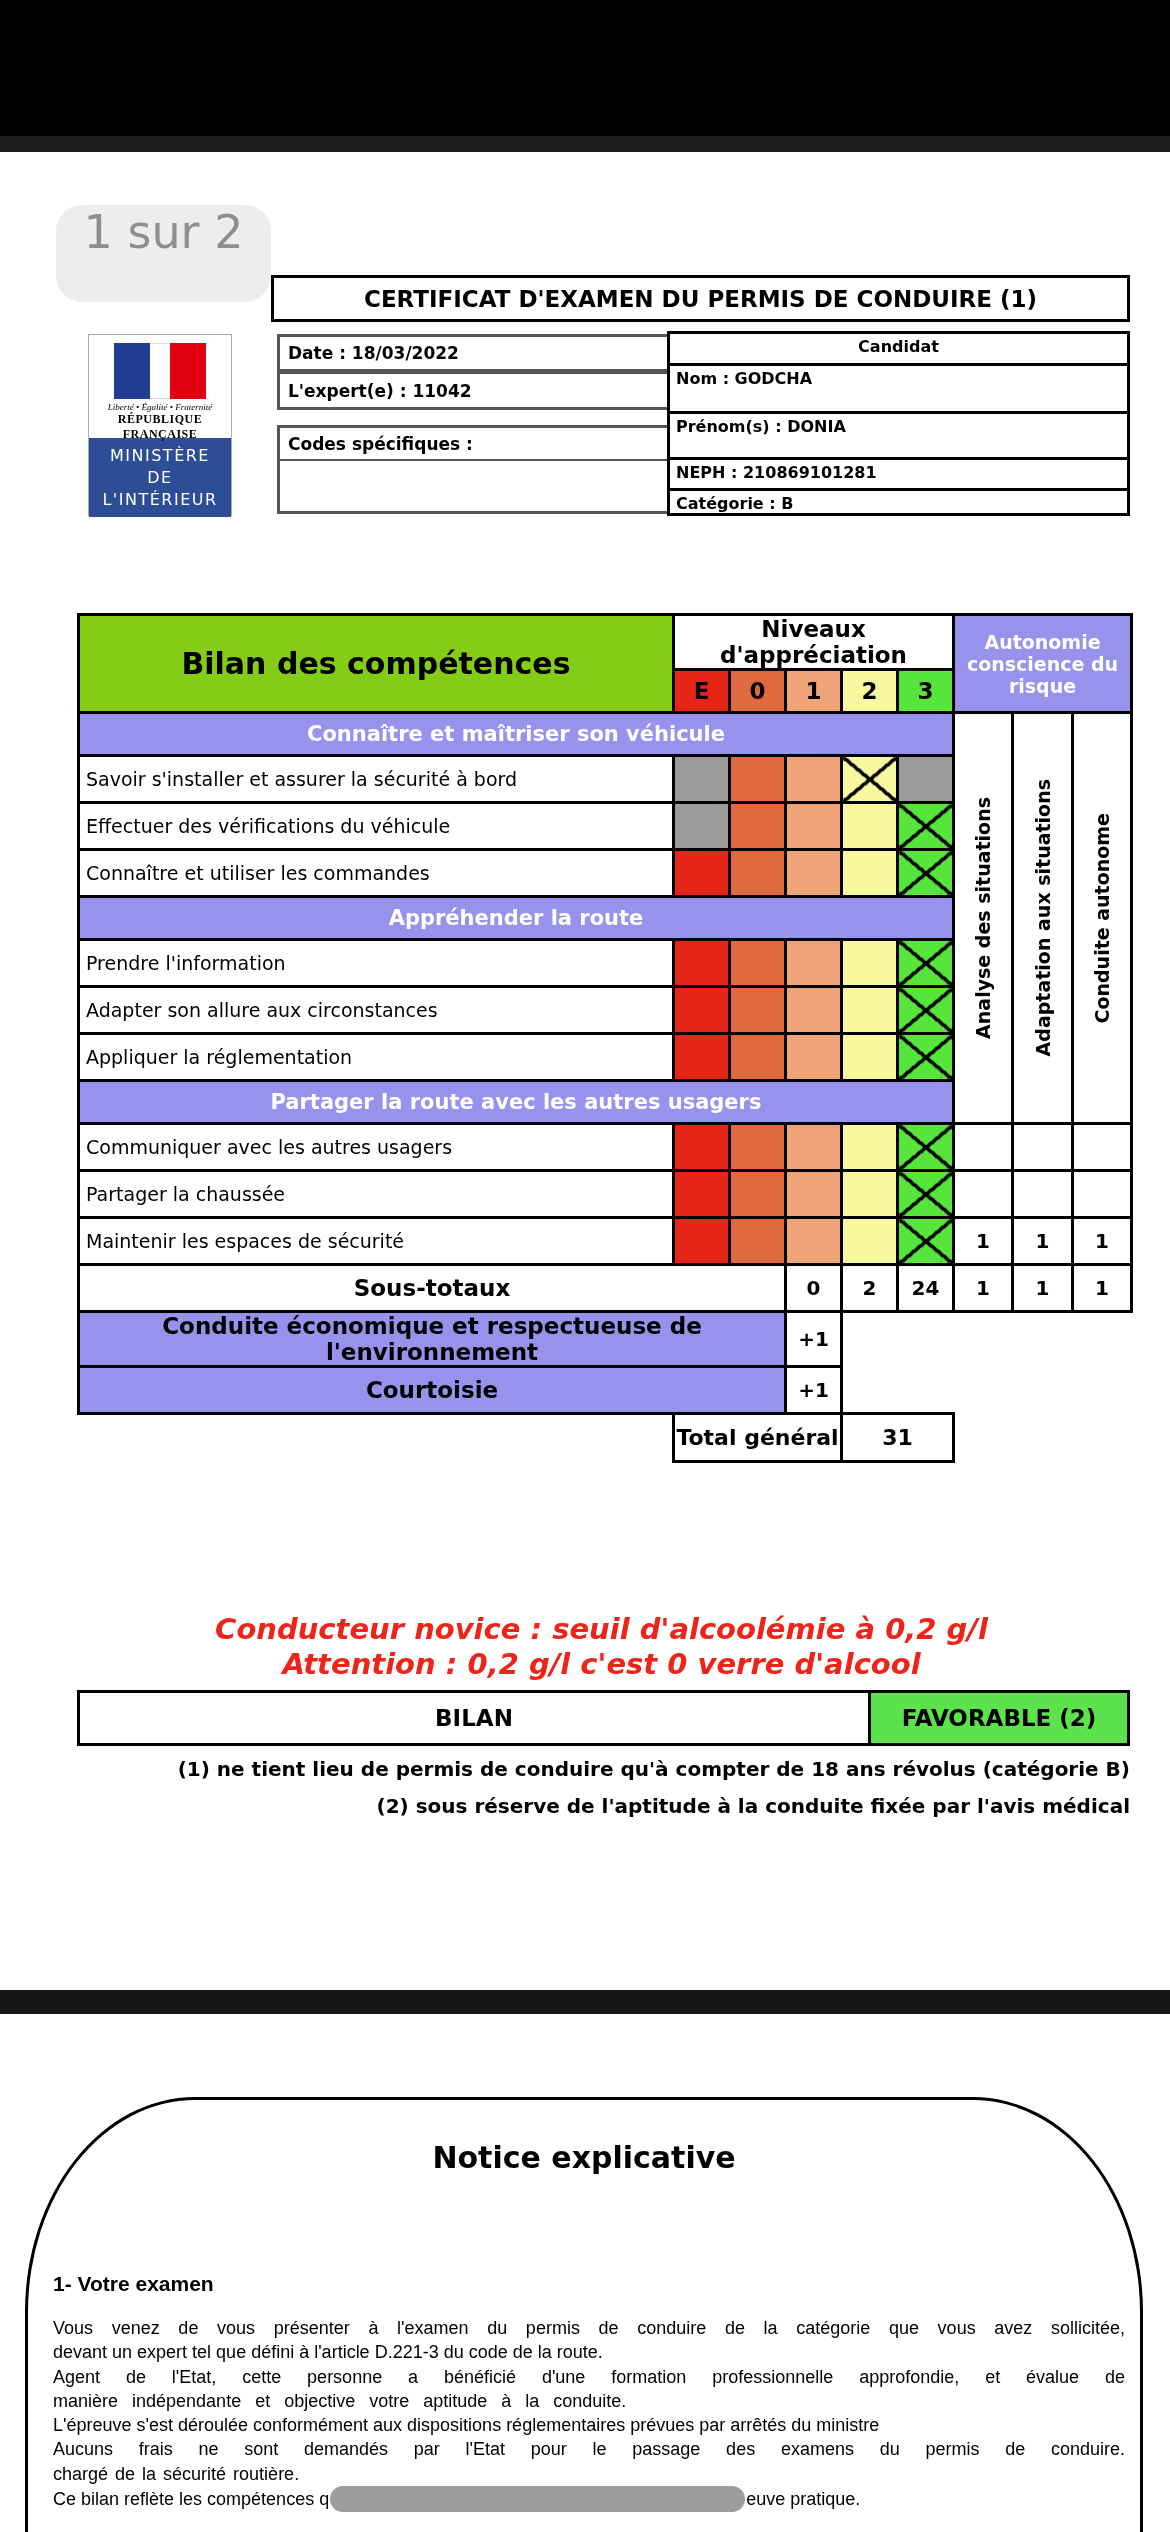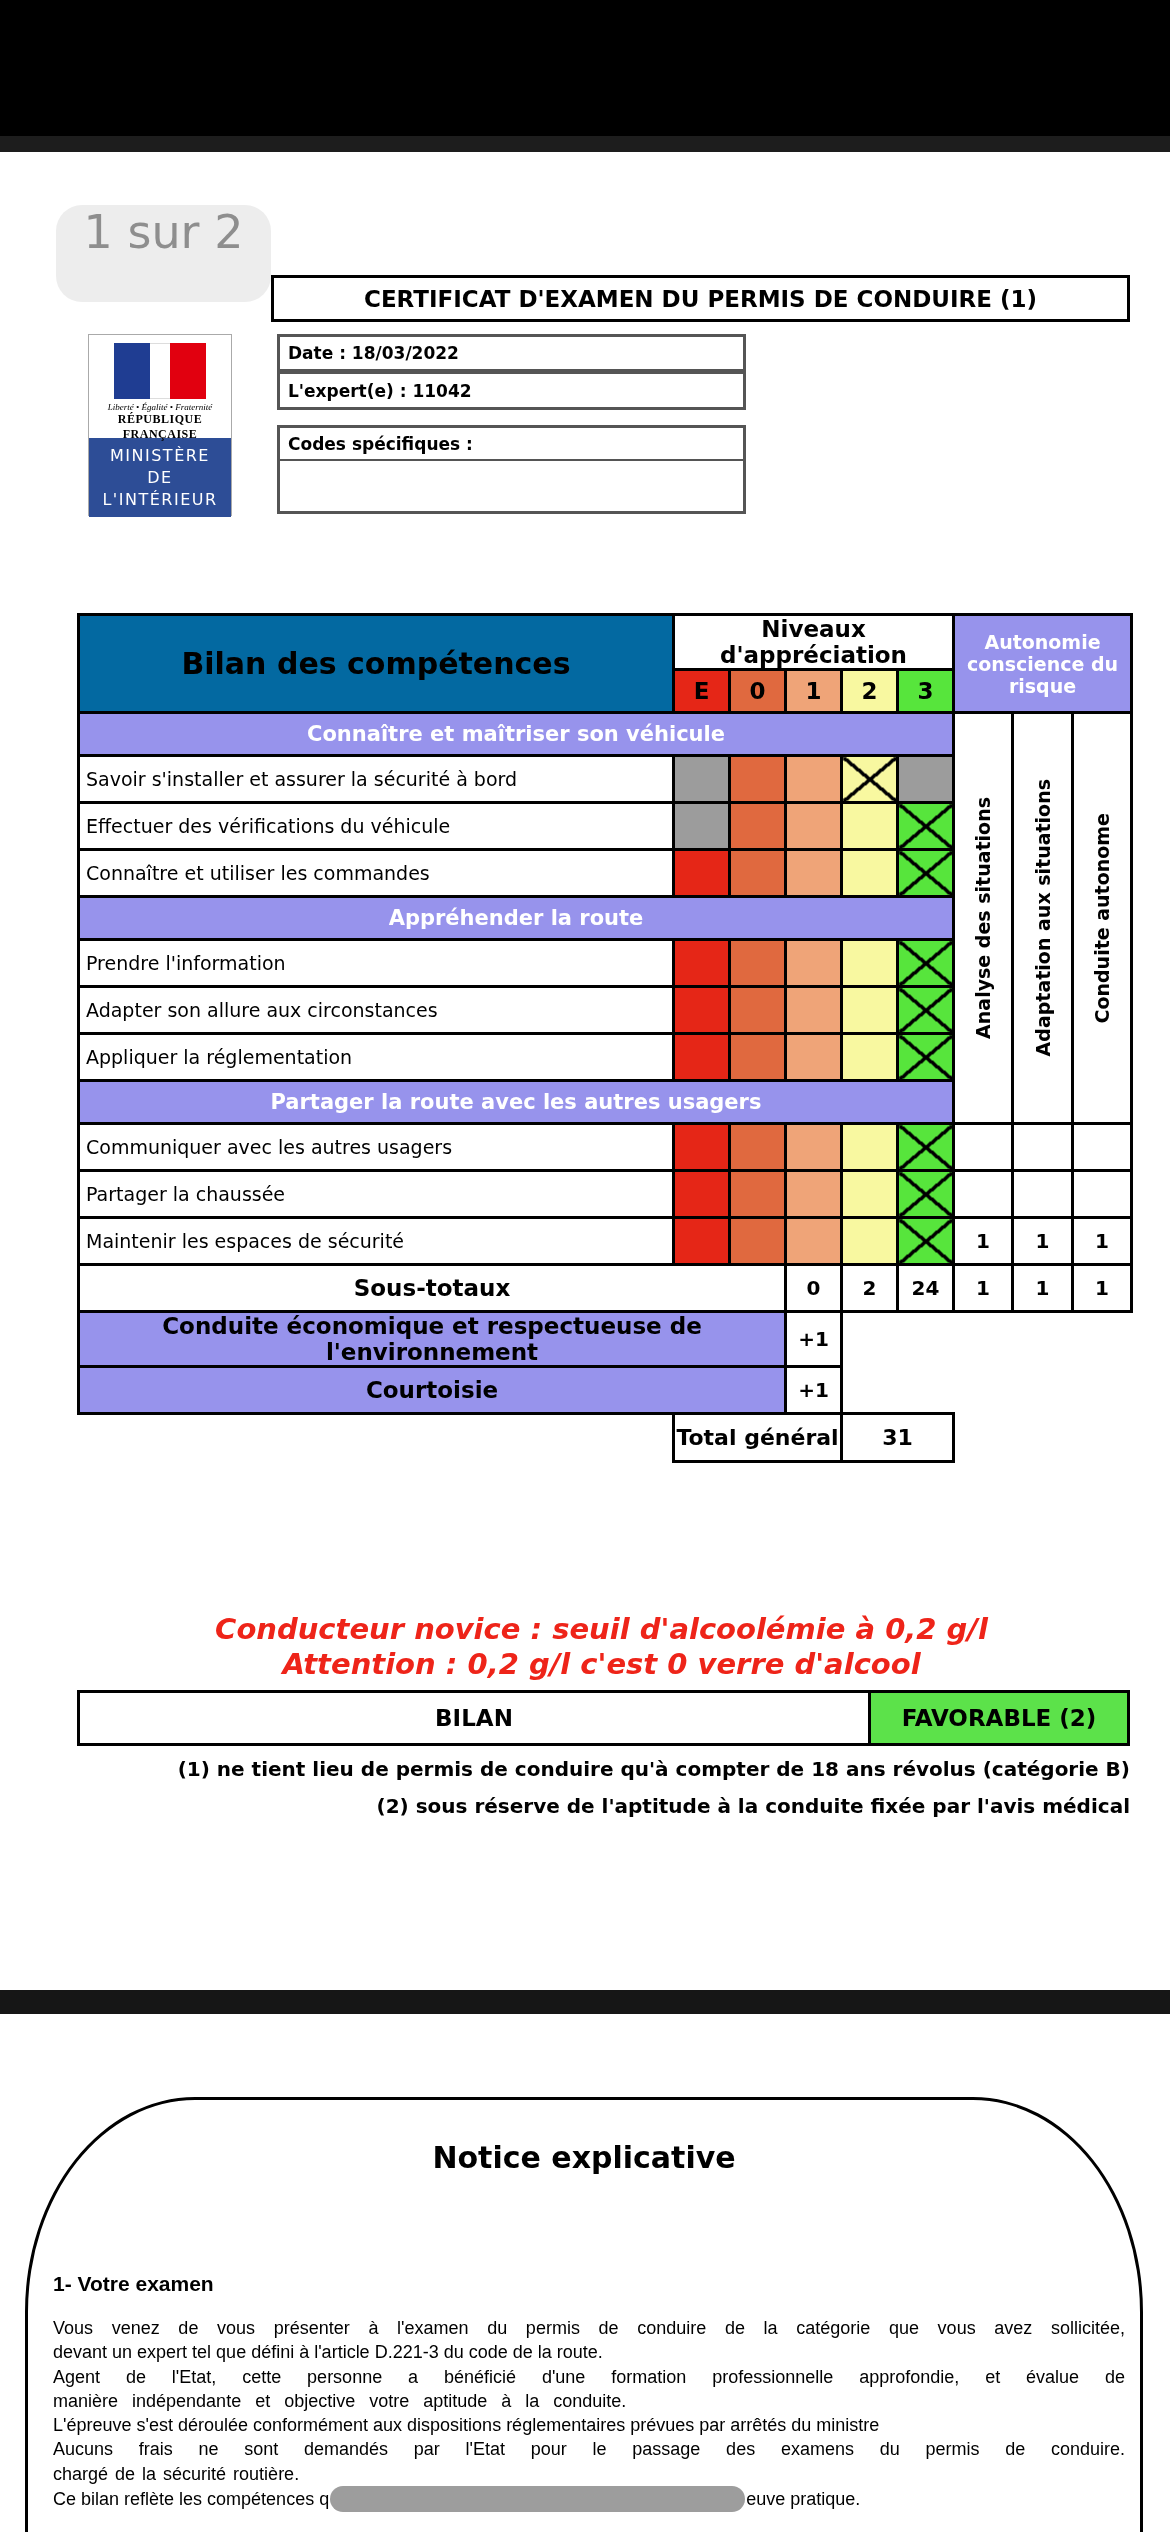--- a/index.html
+++ b/index.html
@@ -54,21 +54,21 @@
   .tablewrap{left:77px;top:613px;}
   table{border-collapse:collapse;table-layout:fixed;}
   td{border:3px solid #000;padding:0;text-align:center;vertical-align:middle;overflow:hidden;}
   .r-head1 td{height:45px;}
   .r-head2 td{height:40px;}
   .r-band td{height:40px;}
   .r-comp td{height:44px;}
   .r-sub td{height:44px;}
   .r-bonus td{height:44px;}
   .r-total td{height:45px;}
-  .c-title{font-weight:bold;font-size:30px;background:#0369a1;}
+  .c-title{font-weight:bold;font-size:30px;background:#84cc16;}
   .c-levels{font-weight:bold;font-size:23px;background:#fff;}
   .c-auto{background:var(--purple);color:#fff;font-weight:bold;font-size:19px;line-height:22px;padding:2px;}
   .lvl{font-weight:bold;font-size:23px;}
   .band{background:var(--purple);color:#fff;font-weight:bold;font-size:21px;}
   .bandl{background:var(--purple);color:#000000;font-weight:bold;font-size:23px;}
   .lab{text-align:left;font-size:19px;padding-left:6px;background:#fff;}
   .subl{font-weight:bold;font-size:23px;background:#fff;}
   .num{font-weight:bold;font-size:20px;background:#fff;}
   .totl{font-weight:bold;font-size:22px;background:#fff;}
   .totv{font-weight:bold;font-size:22px;background:#fff;}
@@ -146,20 +146,27 @@
     <span>Date : 18/03/2022</span>
   </div>
   <div class="abs ibox box-expert">
     <span>L'expert(e) : 11042</span>
   </div>
   <div class="abs ibox box-codes-label">
     <span>Codes spécifiques :</span>
   </div>
   <div class="abs box-codes-empty"></div>
 
+  <div class="abs candidate">
+    <div class="cand-row">Candidat</div>
+    <div class="cand-row">Nom : GODCHA</div>
+    <div class="cand-row">Prénom(s) : DONIA</div>
+    <div class="cand-row">NEPH : 210869101281</div>
+    <div class="cand-row">Catégorie : B</div>
+  </div>
 
   <div class="abs tablewrap">
     <table id="bilan-table">
       <colgroup>
         <col style="width:595px">
           <col style="width:56px">
           <col style="width:56px">
           <col style="width:56px">
         <col style="width:56px">
           <col style="width:56px">

